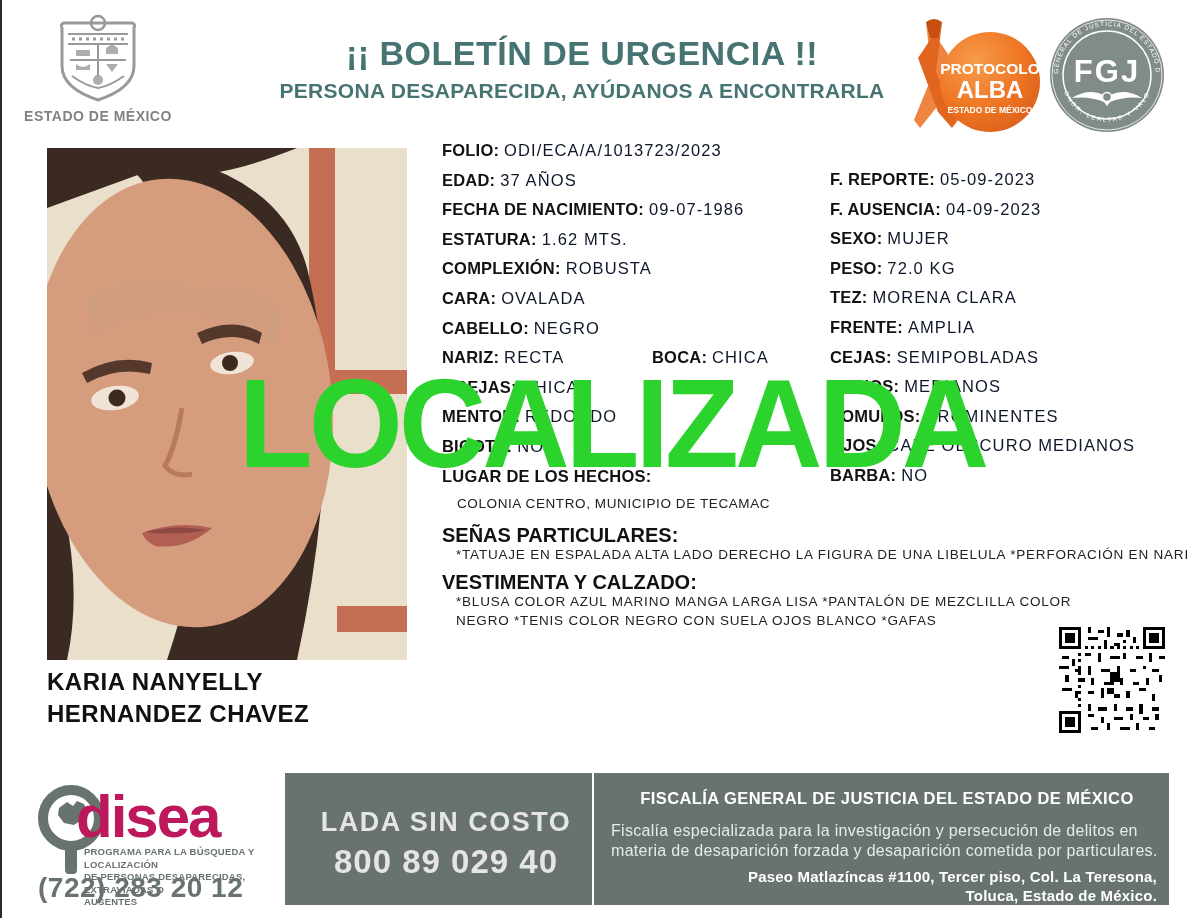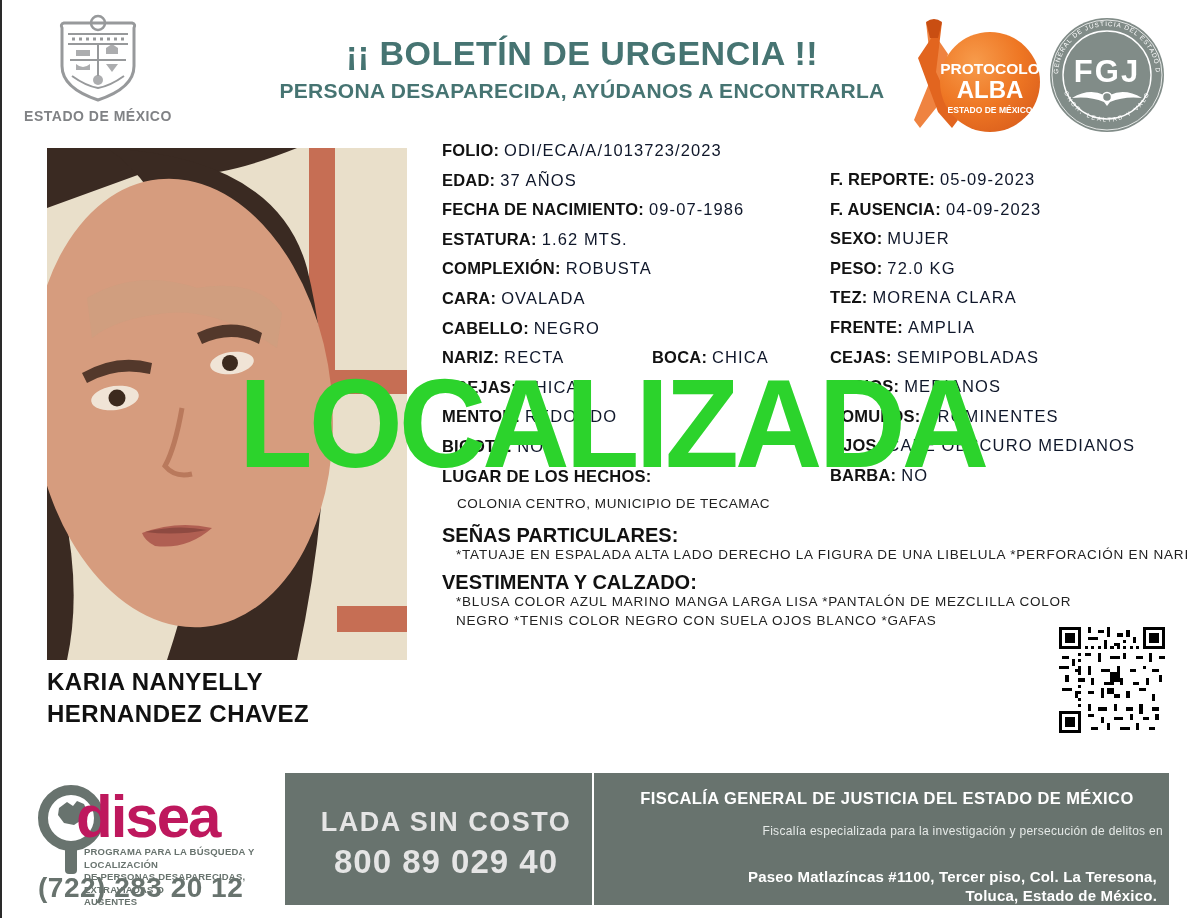--- a/index.html
+++ b/index.html
@@ -49,22 +49,22 @@
     font-weight:bold;color:#68736e;line-height:12.5px;letter-spacing:.2px;}
   .odisea-phone{position:absolute;left:36px;top:872px;font-size:28px;font-weight:800;color:#68736e;letter-spacing:.5px;}
   .footer-gray{position:absolute;left:283px;top:773px;width:884px;height:132px;background:#68736e;}
   .lada-box{position:absolute;left:20px;top:34px;width:282px;text-align:center;color:#e5e5e5;}
   .lada-line1{font-size:27px;font-weight:800;letter-spacing:1.5px;}
   .lada-line2{font-size:33px;font-weight:800;letter-spacing:1px;margin-top:5px;}
   .footer-divider{position:absolute;left:307px;top:0;width:2px;height:132px;background:#ffffff;}
   .fisc-box{position:absolute;left:326px;top:0;width:552px;height:132px;color:#fff;}
   .fisc-title{position:absolute;left:0;top:16px;width:100%;text-align:center;
     font-size:16.5px;font-weight:800;letter-spacing:.4px;}
-  .fisc-desc{position:absolute;left:0;top:48px;width:100%;text-align:right;
-    font-size:12px;color:#e6eae8;line-height:20px;letter-spacing:.3px;}
+  .fisc-desc{position:absolute;left:0;top:48px;width:100%;text-align:left;
+    font-size:16px;color:#e6eae8;line-height:20px;letter-spacing:.3px;}
   .fisc-addr{position:absolute;right:6px;top:94px;width:100%;text-align:right;
     font-size:15px;font-weight:800;line-height:19px;letter-spacing:.2px;}
 </style>
 </head>
 <body>
 
 <div class="sheet">
 
   <div>
     <svg class="estado-logo" viewBox="0 0 92 92">
@@ -319,20 +319,21 @@
     <div class="footer-gray">
       <div class="lada-box">
         <div class="lada-line1">LADA SIN COSTO</div>
         <div class="lada-line2">800 89 029 40</div>
       </div>
       <div class="footer-divider"></div>
       <div class="fisc-box">
         <div class="fisc-title">FISCALÍA GENERAL DE JUSTICIA DEL ESTADO DE MÉXICO</div>
         <div class="fisc-desc">
           <div>Fiscalía especializada para la investigación y persecución de delitos en</div>
+          <div>materia de desaparición forzada y desaparición cometida por particulares.</div>
         </div>
         <div class="fisc-addr">
           <div>Paseo Matlazíncas #1100, Tercer piso, Col. La Teresona,</div>
           <div>Toluca, Estado de México.</div>
         </div>
       </div>
     </div>
   </div>
 
 </div>

